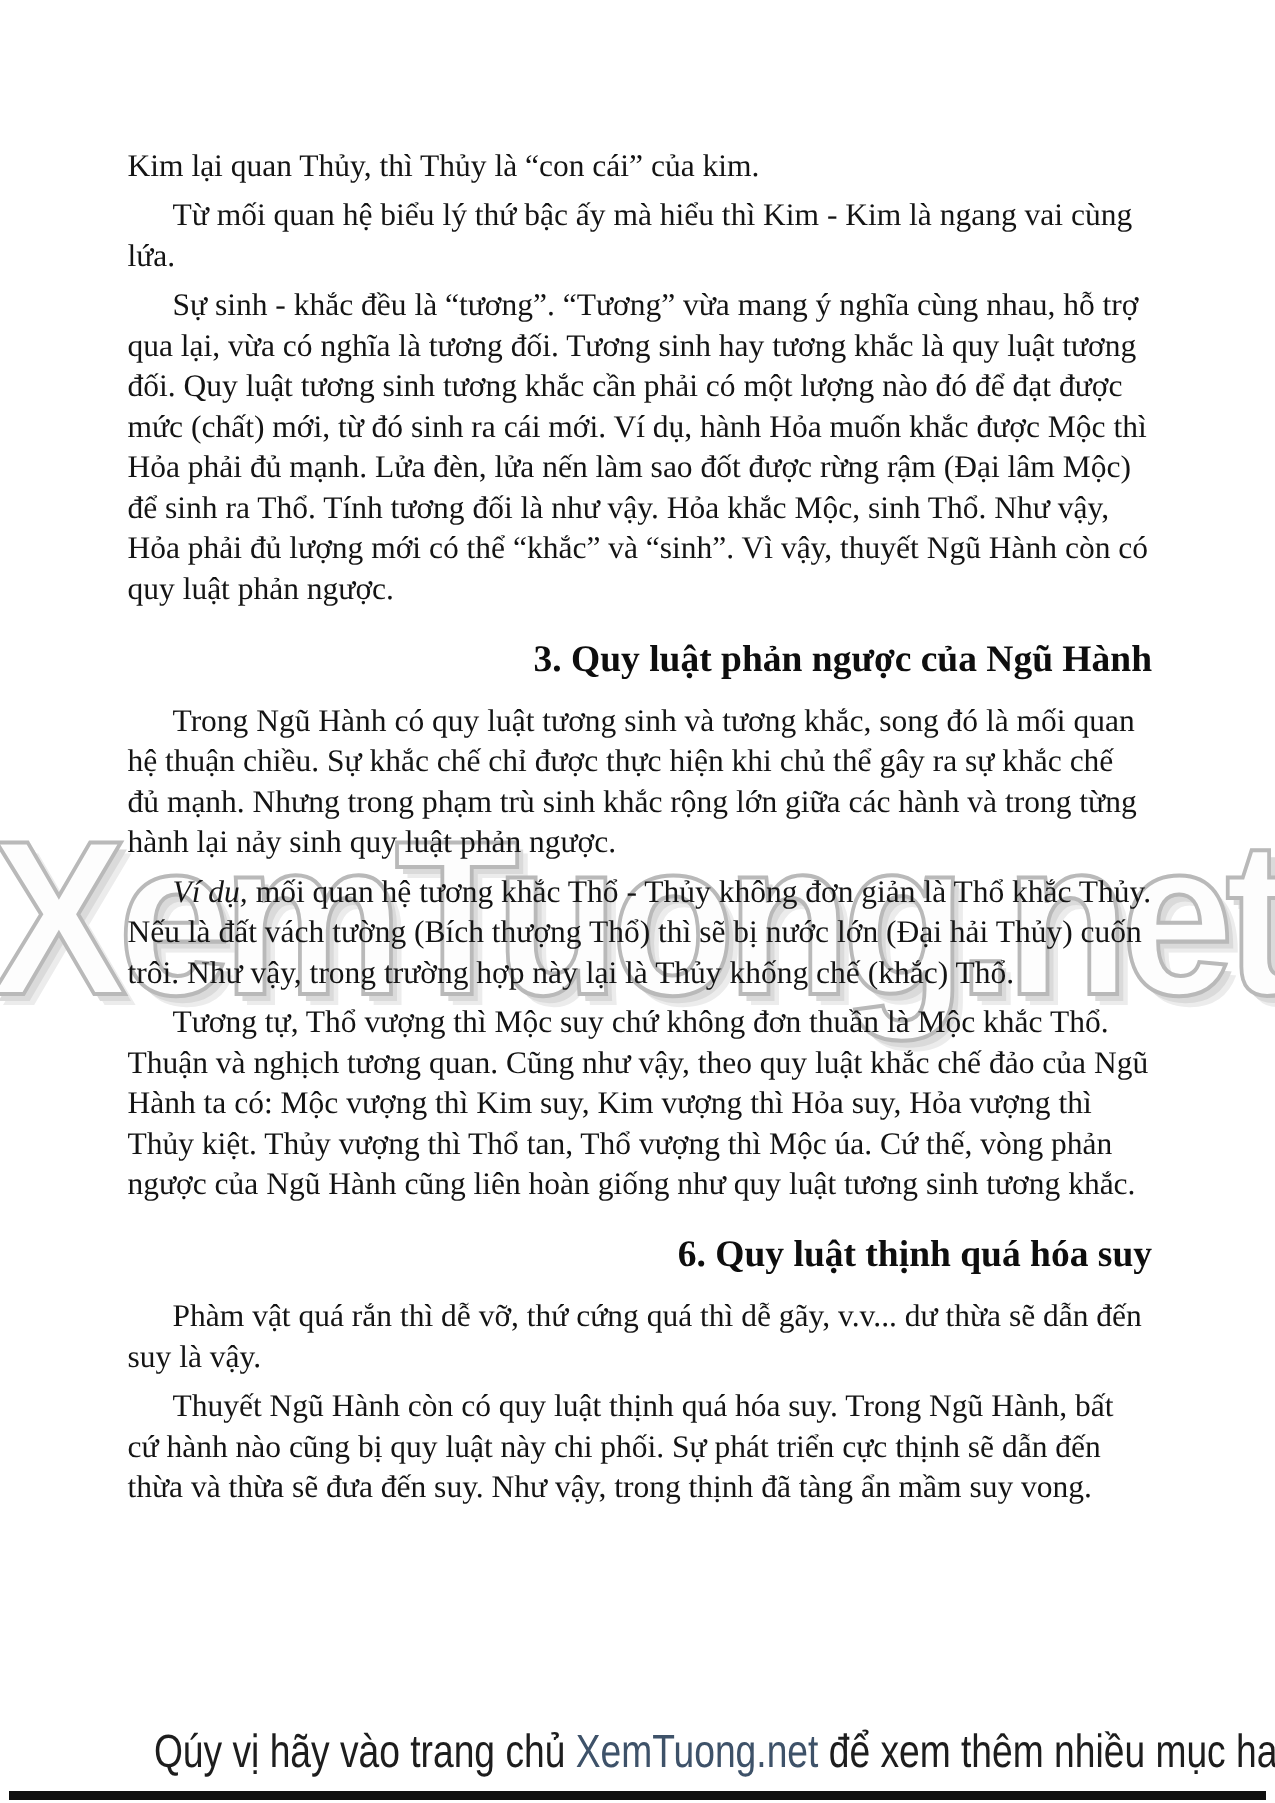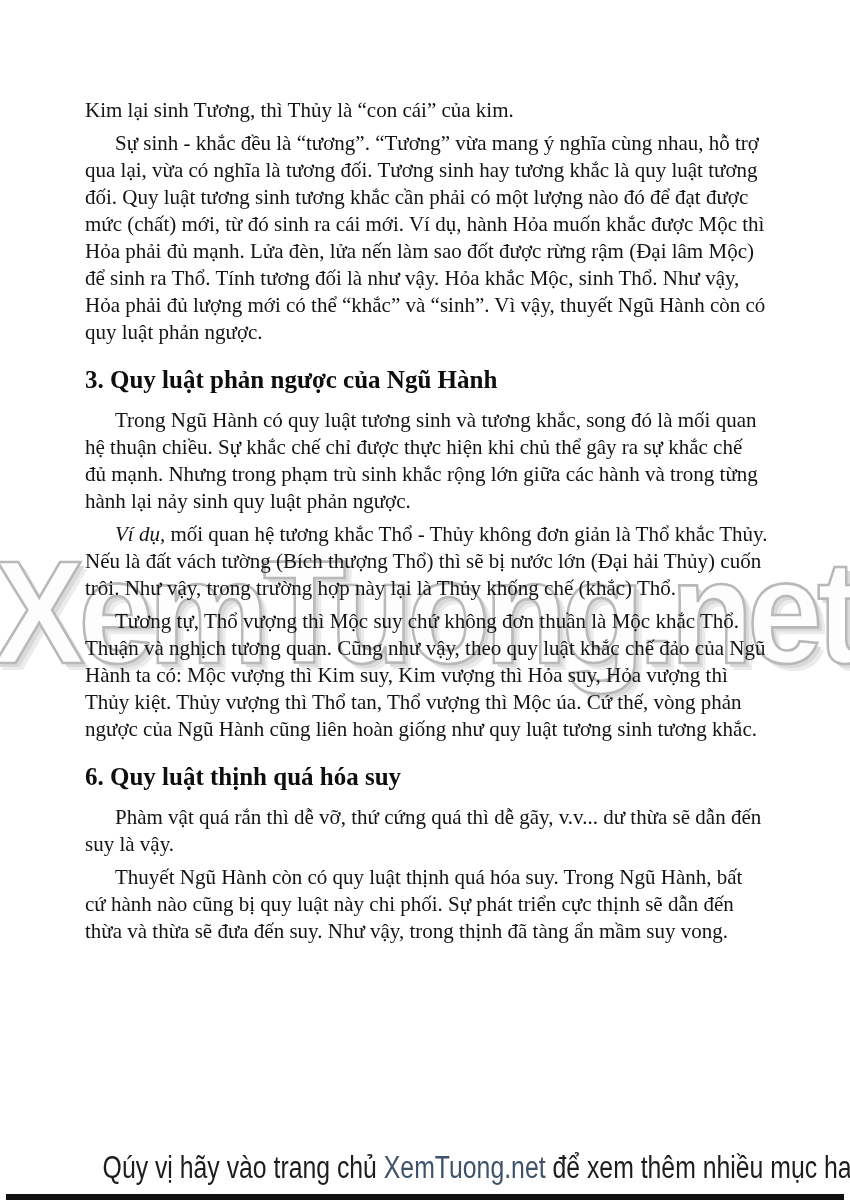--- a/index.html
+++ b/index.html
@@ -23,21 +23,21 @@
   }
   .content {
     position:absolute; top:97px; left:85px; width:683px;
     font-size:21px; line-height:27px; color:#141414;
     z-index:1;
   }
   .content p { margin:0 0 6px 0; text-indent:30px; }
   .content p.first { text-indent:0; }
   .content h2 {
     font-size:25px; line-height:31px; font-weight:bold;
-    margin:18px 0 12px 0; color:#0e0e0e; text-indent:0;
+    margin:18px 0 12px 0; color:#0e0e0e; text-indent:0;text-align:right;
   }
   .lead-italic { font-style:italic; }
   .footer {
     position:absolute; top:1150px; left:0; width:850px;
     text-align:center; z-index:1;
     font-family:"Liberation Sans", sans-serif;
   }
   .footer-inner {
     display:inline-block;
     transform:scaleX(0.8); transform-origin:center;
@@ -50,21 +50,22 @@
   }
 </style>
 </head>
 <body>
 
 <div class="page">
 
   <div class="watermark">XemTuong.net</div>
 
   <main class="content">
-    <p class="first">Kim lại sinh Tương, thì Thủy là “con cái” của kim.</p>
+    <p class="first">Kim lại quan Thủy, thì Thủy là “con cái” của kim.</p>
+    <p>Từ mối quan hệ biểu lý thứ bậc ấy mà hiểu thì Kim - Kim là ngang vai cùng lứa.</p>
     <p>Sự sinh - khắc đều là “tương”. “Tương” vừa mang ý nghĩa cùng nhau, hỗ trợ qua lại, vừa có nghĩa là tương đối. Tương sinh hay tương khắc là quy luật tương đối. Quy luật tương sinh tương khắc cần phải có một lượng nào đó để đạt được mức (chất) mới, từ đó sinh ra cái mới. Ví dụ, hành Hỏa muốn khắc được Mộc thì Hỏa phải đủ mạnh. Lửa đèn, lửa nến làm sao đốt được rừng rậm (Đại lâm Mộc) để sinh ra Thổ. Tính tương đối là như vậy. Hỏa khắc Mộc, sinh Thổ. Như vậy, Hỏa phải đủ lượng mới có thể “khắc” và “sinh”. Vì vậy, thuyết Ngũ Hành còn có quy luật phản ngược.</p>
 
     <h2>3. Quy luật phản ngược của Ngũ Hành</h2>
 
     <p>Trong Ngũ Hành có quy luật tương sinh và tương khắc, song đó là mối quan hệ thuận chiều. Sự khắc chế chỉ được thực hiện khi chủ thể gây ra sự khắc chế đủ mạnh. Nhưng trong phạm trù sinh khắc rộng lớn giữa các hành và trong từng hành lại nảy sinh quy luật phản ngược.</p>
     <p><span class="lead-italic">Ví dụ,</span><span> mối quan hệ tương khắc Thổ - Thủy không đơn giản là Thổ khắc Thủy. Nếu là đất vách tường (Bích thượng Thổ) thì sẽ bị nước lớn (Đại hải Thủy) cuốn trôi. Như vậy, trong trường hợp này lại là Thủy khống chế (khắc) Thổ.</span></p>
     <p>Tương tự, Thổ vượng thì Mộc suy chứ không đơn thuần là Mộc khắc Thổ. Thuận và nghịch tương quan. Cũng như vậy, theo quy luật khắc chế đảo của Ngũ Hành ta có: Mộc vượng thì Kim suy, Kim vượng thì Hỏa suy, Hỏa vượng thì Thủy kiệt. Thủy vượng thì Thổ tan, Thổ vượng thì Mộc úa. Cứ thế, vòng phản ngược của Ngũ Hành cũng liên hoàn giống như quy luật tương sinh tương khắc.</p>
 
     <h2>6. Quy luật thịnh quá hóa suy</h2>
 

